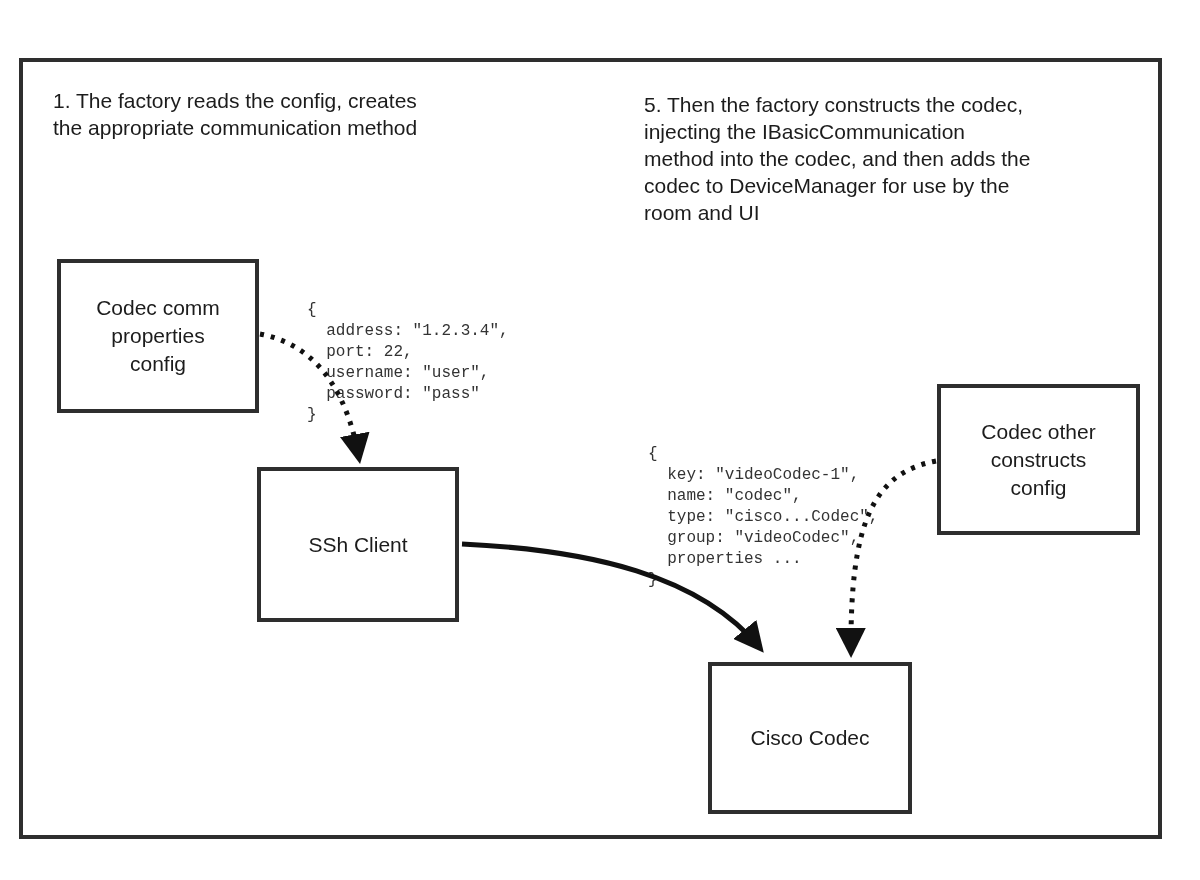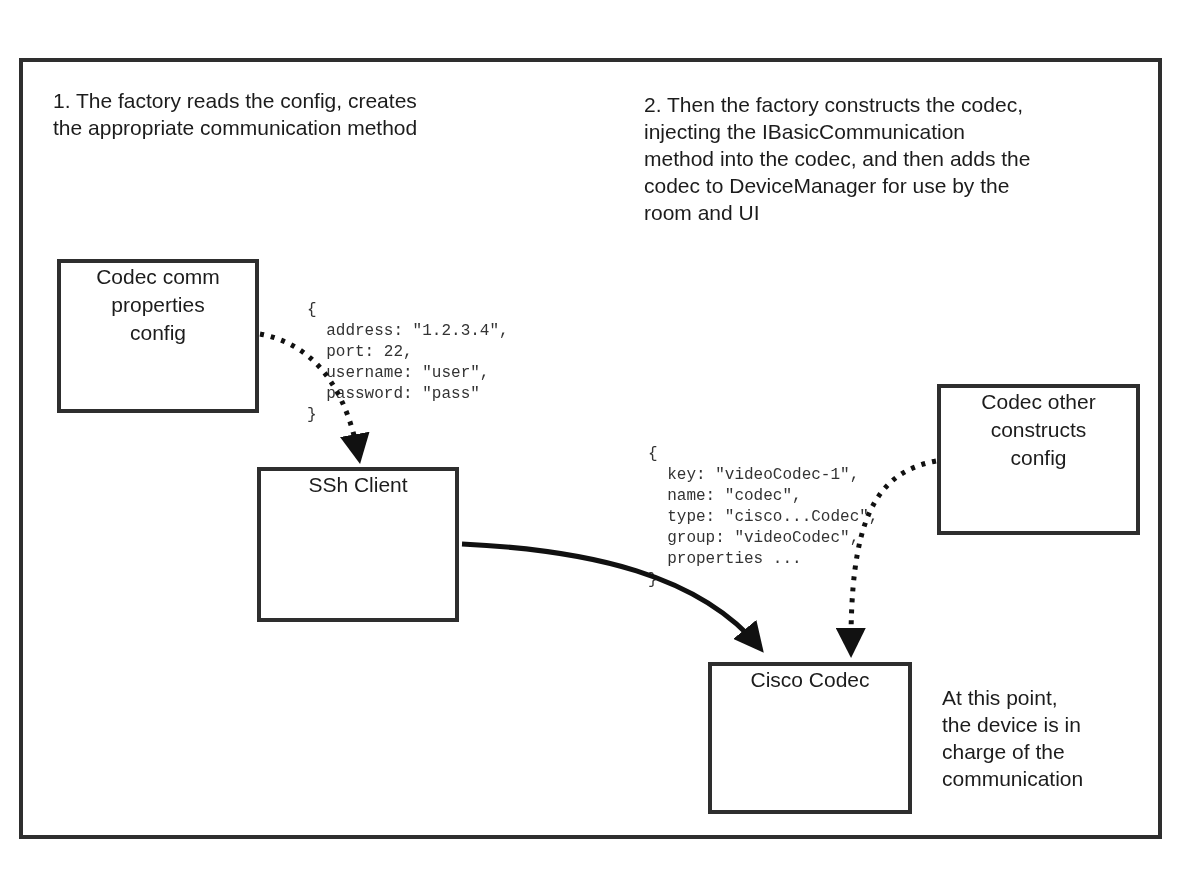--- a/index.html
+++ b/index.html
@@ -35,20 +35,21 @@
   }
   .note-step1 { left: 53px;  top: 87px;  width: 520px; }
   .note-step2 { left: 644px; top: 91px;  width: 510px; }
   .note-final { left: 942px; top: 684px; width: 220px; }
   .node {
     position: absolute;
     border: 4px solid #2e2e2e;
     box-sizing: border-box;
     background: #ffffff;
     display: flex;
+    align-items: center;
     justify-content: center;
     text-align: center;
     font-size: 21px;
     line-height: 28px;
     white-space: pre-line;
     z-index: 1;
   }
   .node-codec-comm  { left: 57px;  top: 259px; width: 202px; height: 154px; }
   .node-ssh-client  { left: 257px; top: 467px; width: 202px; height: 155px; }
   .node-codec-other { left: 937px; top: 384px; width: 203px; height: 151px; }
@@ -88,21 +89,21 @@
 </head>
 <body>
 
 <div class="stage">
 
   <div class="frame"></div>
 
   <div class="note note-step1">1. The factory reads the config, creates
 the appropriate communication method</div>
 
-  <div class="note note-step2">2. Then the factory constructs the codec,
+  <div class="note note-step2">5. Then the factory constructs the codec,
 injecting the IBasicCommunication
 method into the codec, and then adds the
 codec to DeviceManager for use by the
 room and UI</div>
 
   <pre class="code code-comm">{
   address: "1.2.3.4",
   port: 22,
   username: "user",
   password: "pass"
@@ -129,24 +130,20 @@
   <div class="node node-codec-other">
     <span>Codec other
 constructs
 config</span>
   </div>
 
   <div class="node node-cisco-codec">
     <span>Cisco Codec</span>
   </div>
 
-  <div class="note note-final">At this point,
-the device is in
-charge of the
-communication</div>
 
   <svg class="arrows" viewBox="0 0 1200 880" xmlns="http://www.w3.org/2000/svg">
     <defs>
       <marker id="head" viewBox="0 0 10 10" refX="8" refY="5" markerWidth="6" markerHeight="6" orient="auto-start-reverse">
         <path d="M 0 0 L 10 5 L 0 10 z" fill="#111111"></path>
       </marker>
     </defs>
 
     <path class="arrow-dotted" d="M 260 334 C 308 343, 345 380, 359 458" marker-end="url(#head)"></path>
 

